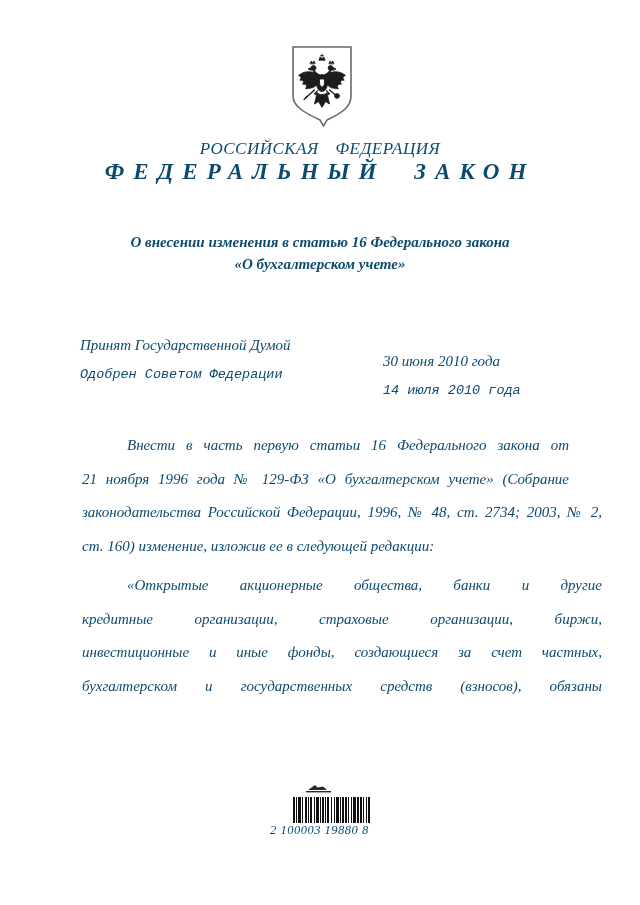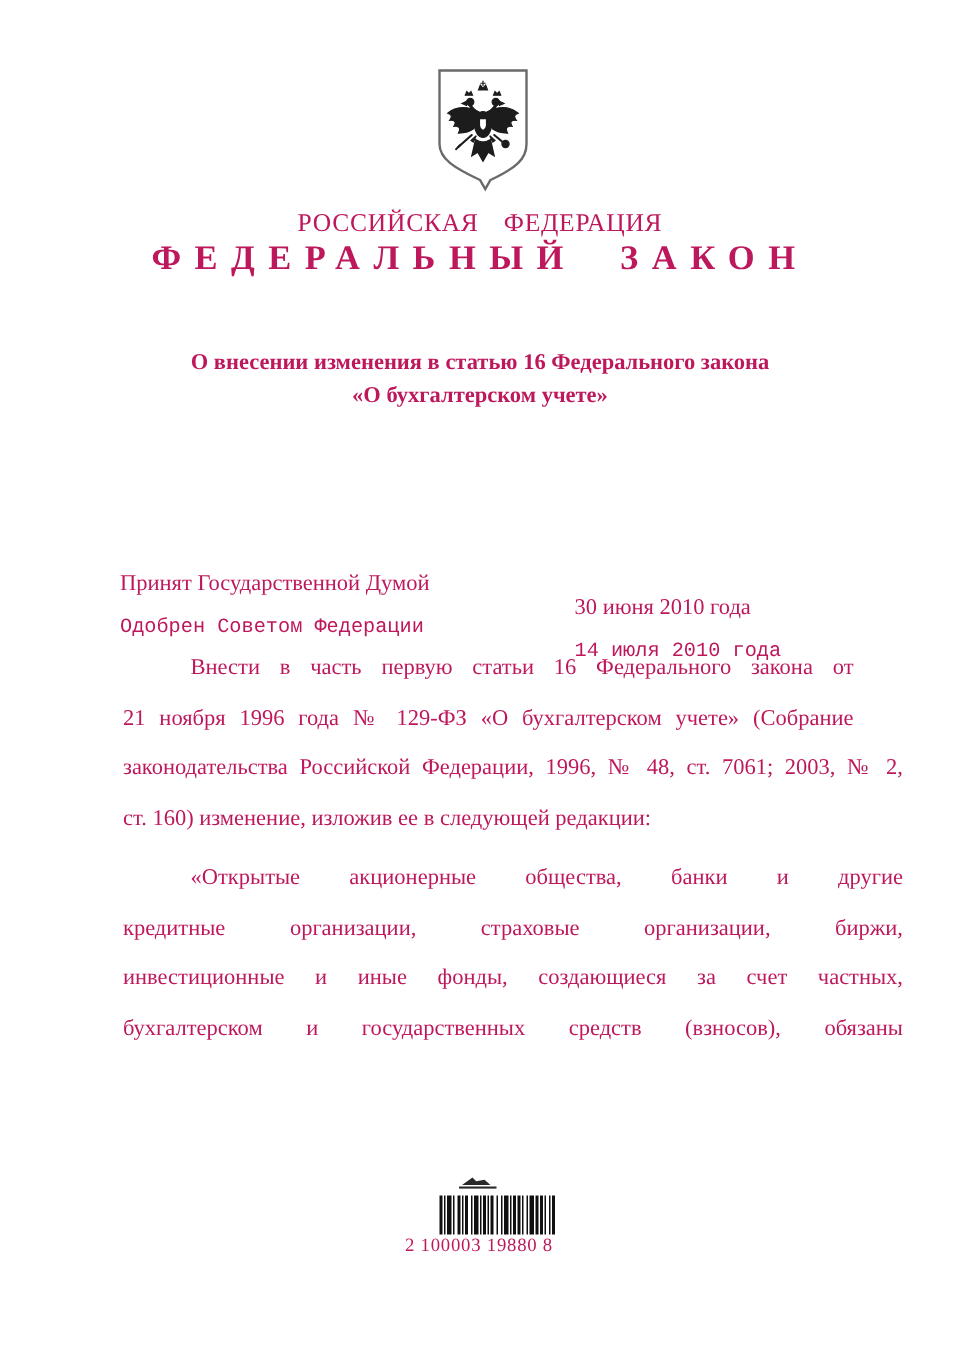--- a/index.html
+++ b/index.html
@@ -1,42 +1,43 @@
 <!DOCTYPE html>
 <html><head>
 <meta charset="utf-8">
 <style>
   html,body{margin:0;padding:0;background:#ffffff;}
   .page{
     position:relative;
     width:640px;height:905px;
     background:#ffffff;
     font-family:"Liberation Serif", serif;
-    color:#be185d;
+    color:#0c4a6e;
     overflow:hidden;
+    font-style:italic;
   }
   
   .coat{position:absolute;left:287px;top:44px;width:70px;height:86px;}
   
   .country{
     position:absolute;left:0;top:139px;width:640px;
     text-align:center;font-size:17px;letter-spacing:.5px;word-spacing:12px;
     font-weight:500;
   }
   .doctype{
     position:absolute;left:0;top:159px;width:640px;
     text-align:center;font-size:23px;font-weight:bold;
     letter-spacing:9px;word-spacing:14px;
   }
   .law-title{
     position:absolute;left:60px;top:231px;width:520px;
     text-align:center;font-size:15px;font-weight:bold;line-height:22px;
   }
   
-  .adoption{position:absolute;left:80px;top:331px;width:460px;font-size:15px;margin-top:44px;}
+  .adoption{position:absolute;left:80px;top:331px;width:460px;font-size:15px;}
   .adoption .row{position:relative;height:29px;line-height:29px;}
   .adoption .date{position:absolute;left:303px;top:16px;}
   .adoption .row.mono{font-family:"Liberation Mono", monospace;font-size:13.5px;}
   
   .bodytext{position:absolute;left:82px;top:429px;width:520px;font-size:15px;}
   .para2{margin-top:6px;}
   .bline{
     height:33.5px;line-height:33.5px;
     text-align:justify;text-align-last:justify;
     white-space:nowrap;overflow:visible;
@@ -126,21 +127,21 @@
     <div class="row mono">
       <span class="label">Одобрен Советом Федерации</span>
       <span class="date">14 июля 2010 года</span>
     </div>
   </div>
 
   <div class="bodytext">
     <div class="para1">
       <div class="bline indent short">Внести в часть первую статьи 16 Федерального закона от</div>
       <div class="bline short">21 ноября 1996 года № 129-ФЗ «О бухгалтерском учете» (Собрание</div>
-      <div class="bline">законодательства Российской Федерации, 1996, № 48, ст. 7061; 2003, № 2,</div>
+      <div class="bline">законодательства Российской Федерации, 1996, № 48, ст. 2734; 2003, № 2,</div>
       <div class="bline left">ст. 160) изменение, изложив ее в следующей редакции:</div>
     </div>
     <div class="para2">
       <div class="bline indent">«Открытые акционерные общества, банки и другие</div>
       <div class="bline">кредитные организации, страховые организации, биржи,</div>
       <div class="bline">инвестиционные и иные фонды, создающиеся за счет частных,</div>
       <div class="bline">бухгалтерском и государственных средств (взносов), обязаны</div>
     </div>
   </div>
 

